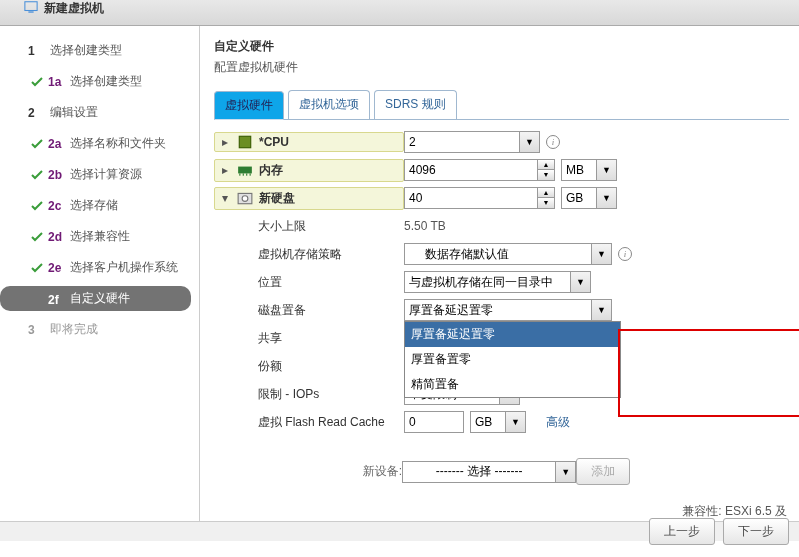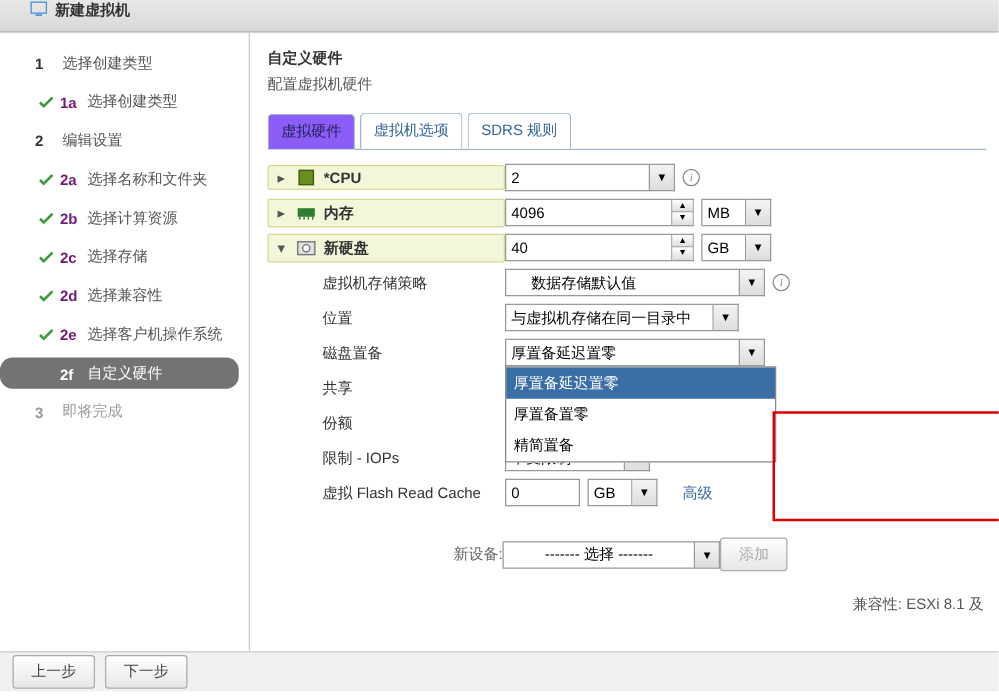--- a/index.html
+++ b/index.html
@@ -21,21 +21,21 @@
 .sb-active { background: #737373; color: #fff; border-radius: 10px; align-items: flex-end; }
 .sb-active .sb-num { color: #fff; }
 .sb-dim { color: #999; }
 
 .content { flex: 1; padding: 12px 10px 0 14px; position: relative; }
 .section-title { font-weight: bold; color: #333; margin-bottom: 4px; }
 .section-desc { color: #555; margin-bottom: 14px; }
 
 .tabs { display: flex; border-bottom: 1px solid #a0b8d0; margin-bottom: 10px; }
 .tab { border: 1px solid #a0b8d0; border-bottom: none; border-radius: 4px 4px 0 0; padding: 5px 10px; margin-right: 4px; background: #fff; color: #336699; cursor: pointer; }
-.tab.active { background: #8b5cf6; color: #225; position: relative; top: 1px; border-bottom: 1px solid #cde; }
+.tab.active { background: #0ea5e9; color: #225; position: relative; top: 1px; border-bottom: 1px solid #cde; }
 
 .rows { }
 .row { display: flex; align-items: center; margin-bottom: 4px; min-height: 24px; }
 .row .lbl-col { width: 190px; display: flex; align-items: center; padding-left: 4px; }
 .row .lbl-col .exp { width: 12px; display: inline-block; text-align: center; color: #555; margin-right: 6px; }
 .row .lbl-col .ico { width: 16px; height: 14px; display: inline-flex; align-items: center; justify-content: center; margin-right: 6px; }
 .row .lbl-col .lbl { color: #333; }
 .row .val-col { flex: 1; display: flex; align-items: center; gap: 6px; position: relative; }
 
 .hl-row .lbl-col { background: #f4f6da; border: 1px solid #d8d88e; border-radius: 2px; padding-top:2px; padding-bottom:2px; }
@@ -64,21 +64,21 @@
 
 .red-box { position: absolute; border: 2px solid #d00; pointer-events: none; z-index: 20; left: 418px; top: 303px; width: 224px; height: 88px; }
 
 .dev-row { display: flex; align-items: center; justify-content: center; margin-top: 24px; padding-right: 10px; }
 .dev-row .devlbl { color: #666; }
 .btn { background: linear-gradient(#fff,#e6e6e6); border: 1px solid #aaa; border-radius: 3px; padding: 4px 14px; cursor: pointer; color: #444; }
 .btn.dis { color: #aaa; }
 
 .compat { text-align: right; color: #555; margin-top: 18px; padding-right: 2px; }
 
-.footer { height: 32px; border-top: 1px solid #ccc; background: #f0f0f0; display: flex; align-items: center; padding: 0 10px; gap: 8px; }
+.footer { height: 20px; border-top: 1px solid #ccc; background: #f0f0f0; display: flex; align-items: center; justify-content: flex-end; padding: 0 10px; gap: 8px; }
 
 .link { color: #336699; cursor: pointer; }
 </style>
 </head>
 <body>
 
 <div class="titlebar">
   <span class="icon">
     <svg viewBox="0 0 16 16">
         <rect x="1" y="2" width="14" height="10" fill="none" stroke="#4a90d9" stroke-width="1.2"></rect>
@@ -252,20 +252,28 @@
           </div>
           <div class="dd">
             <div class="sel">
                 <input type="text" readonly="" style="width: 36px;" value="GB">
                 <div class="car">▼</div>
               </div>
           </div>
         </div>
       </div>
 
+      <div class="row indent">
+        <div class="lbl-col">
+            <span class="lbl">大小上限</span>
+          </div>
+        <div class="val-col">
+            <span class="readonly-val">5.50 TB</span>
+          </div>
+      </div>
 
       <div class="row indent">
         <div class="lbl-col">
             <span class="lbl">虚拟机存储策略</span>
           </div>
         <div class="val-col">
           <div class="dd wide">
             <div class="sel">
                 <input type="text" readonly="" style="width: 188px; padding-left: 20px;" value="数据存储默认值">
                 <div class="car">▼</div>
@@ -357,21 +365,21 @@
       <span class="devlbl">新设备:</span>
       <div class="dd">
         <div class="sel">
             <input type="text" readonly="" style="width: 154px; text-align: center;" value="------- 选择 -------">
             <div class="car">▼</div>
           </div>
       </div>
       <button class="btn dis">添加</button>
     </div>
 
-    <div class="compat">兼容性: ESXi 8.1 及</div>
+    <div class="compat">兼容性: ESXi 6.5 及</div>
 
     <div class="red-box"></div>
   </div>
 </div>
 
 <div class="footer">
   <button class="btn">上一步</button>
   <button class="btn">下一步</button>
 </div>
 

